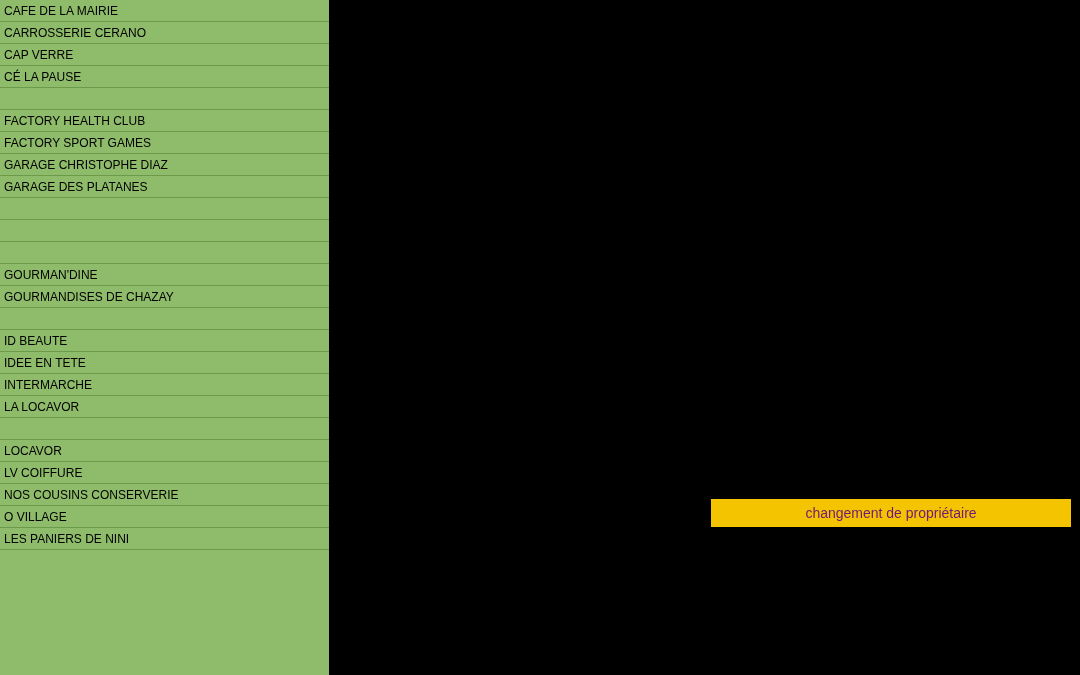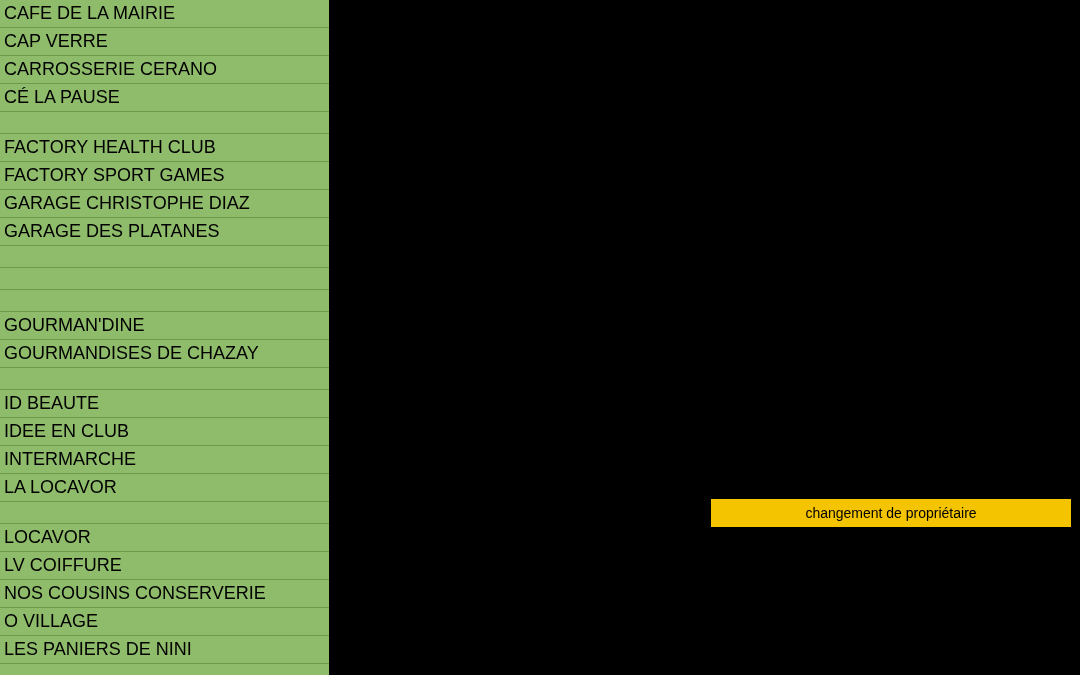--- a/index.html
+++ b/index.html
@@ -24,67 +24,67 @@
       width: 329px;
       height: 675px;
       background: #8fbc6a;
       overflow: hidden;
       flex-shrink: 0;
     }
     .list-item {
       padding: 3px 4px;
       border-bottom: 1px solid #6a9a4a;
       color: #000;
-      font-size: 18px;
+      font-size: 12px;
       font-weight: 500;
       min-height: 22px;
       display: flex;
       align-items: center;
     }
     .right-panel {
       flex: 1;
       background: #000;
       position: relative;
     }
     .badge {
       position: absolute;
       bottom: 148px;
       right: 9px;
       background: #f5c400;
-      color: #000000;
+      color: #701a75;
       padding: 6px 16px;
       font-size: 14px;
       font-weight: 400;
       width: 360px;
       text-align: center;
     }
   </style>
 </head>
 <body>
 
 <div class="layout">
   <div class="left-panel">
 
   <div class="list-item">CAFE DE LA MAIRIE</div>
+      <div class="list-item">CARROSSERIE CERANO</div>
       <div class="list-item">CAP VERRE</div>
-      <div class="list-item">CARROSSERIE CERANO</div>
       <div class="list-item">CÉ LA PAUSE</div>
       <div class="list-item"></div>
       <div class="list-item">FACTORY HEALTH CLUB</div>
       <div class="list-item">FACTORY SPORT GAMES</div>
       <div class="list-item">GARAGE CHRISTOPHE DIAZ</div>
       <div class="list-item">GARAGE DES PLATANES</div>
       <div class="list-item"></div>
       <div class="list-item"></div>
       <div class="list-item"></div>
       <div class="list-item">GOURMAN'DINE</div>
       <div class="list-item">GOURMANDISES DE CHAZAY</div>
       <div class="list-item"></div>
       <div class="list-item">ID BEAUTE</div>
-      <div class="list-item">IDEE EN CLUB</div>
+      <div class="list-item">IDEE EN TETE</div>
       <div class="list-item">INTERMARCHE</div>
       <div class="list-item">LA LOCAVOR</div>
       <div class="list-item"></div>
       <div class="list-item">LOCAVOR</div>
       <div class="list-item">LV COIFFURE</div>
       <div class="list-item">NOS COUSINS CONSERVERIE</div>
       <div class="list-item">O VILLAGE</div>
       <div class="list-item">LES PANIERS DE NINI</div>
     </div>
   <div class="right-panel">

